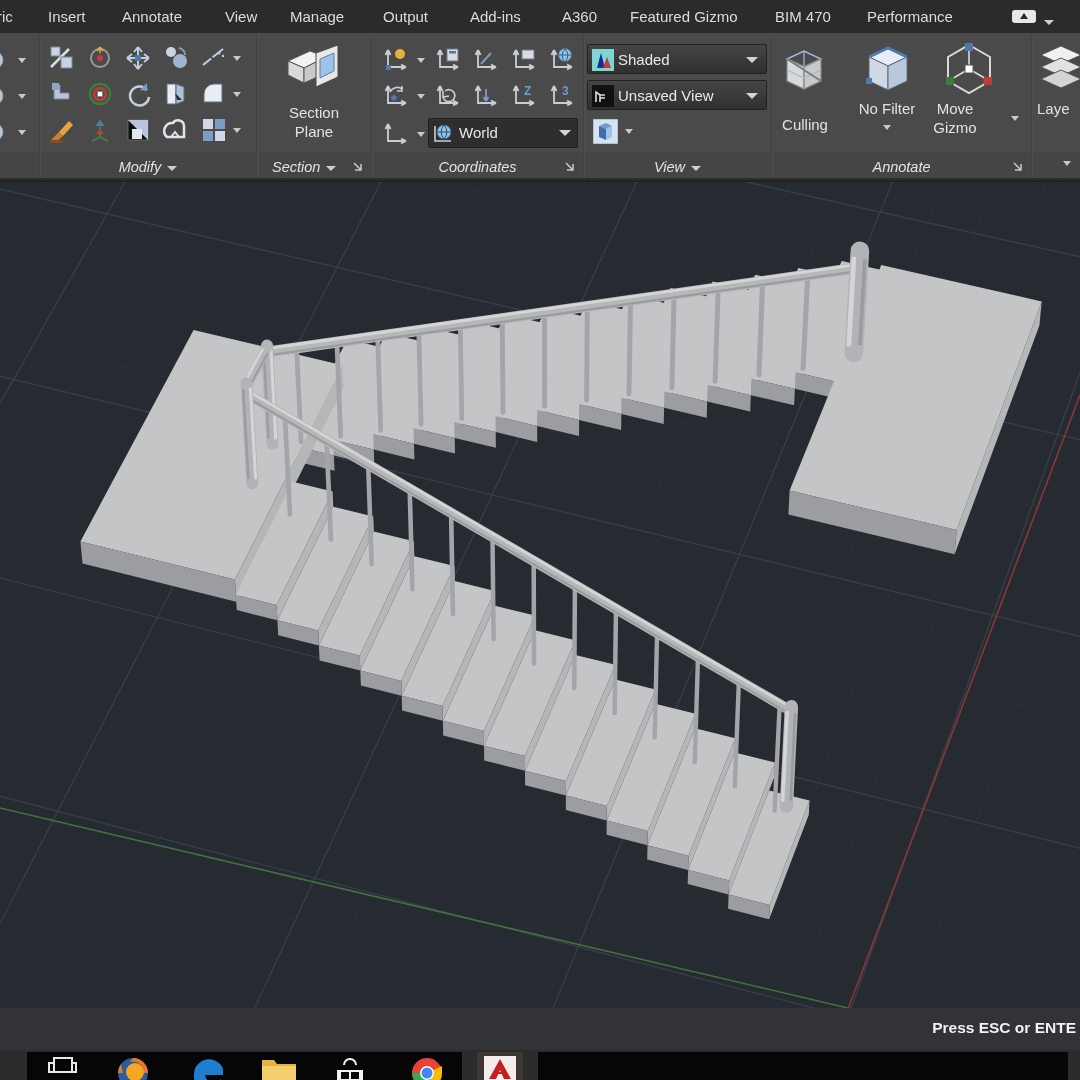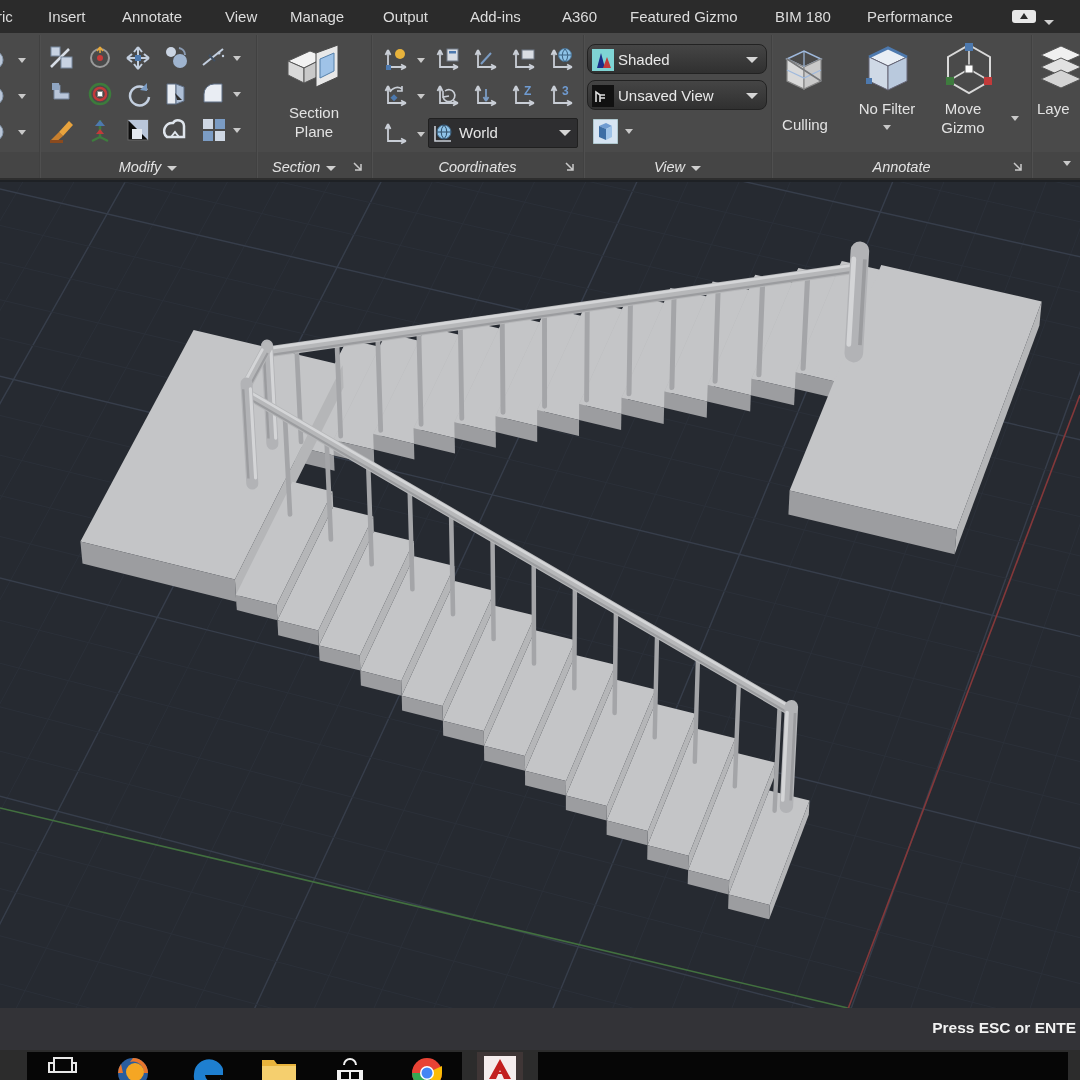--- a/index.html
+++ b/index.html
@@ -19,39 +19,39 @@
   border-right:5px solid transparent; border-top:5px solid #cfcfcf; margin-left:6px;
   vertical-align:middle; }
 .scaret { position:absolute; width:0; height:0; border-left:4px solid transparent;
   border-right:4px solid transparent; border-top:5px solid #c9c9c9; }
 .viewport { position:absolute; left:0; top:180px; width:1080px; height:828px; background:#262a31; }
 .cmdbar { position:absolute; left:0; top:1008px; width:1080px; height:42px; background:#333337; }
 .cmdbar .msg { position:absolute; right:4px; top:11px; color:#f2f2f2; font-size:15.5px; font-weight:bold; }
 .taskbar { position:absolute; left:0; top:1050px; width:1080px; height:30px; background:#2c2c2c; }
 .tblock { position:absolute; top:2px; height:28px; background:#060606; }
 .vdd { position:absolute; height:30px; background:linear-gradient(#454545,#303030);
-  border:1px solid #222; border-radius:8px; color:#e8e8e8; font-size:15px;padding-left:48px; }
+  border:1px solid #222; border-radius:2px; color:#e8e8e8; font-size:15px;padding-left:48px; }
 .vdd .txt { position:absolute; left:30px; top:6px; }
 .vdd .dc { position:absolute; right:8px; top:12px; width:0; height:0;
   border-left:6px solid transparent; border-right:6px solid transparent; border-top:6px solid #d5d5d5; }
 .biglabel { position:absolute; text-align:center; color:#e2e2e2; font-size:15px; line-height:19px; }
 </style></head><body>
 <div class="page">
 
 <div class="menubar">
   <span style="left:-3px">ric</span>
   <span style="left:48px">Insert</span>
   <span style="left:122px">Annotate</span>
   <span style="left:225px">View</span>
   <span style="left:290px">Manage</span>
   <span style="left:383px">Output</span>
   <span style="left:470px">Add-ins</span>
   <span style="left:562px">A360</span>
   <span style="left:630px">Featured Gizmo</span>
-  <span style="left:775px">BIM 180</span>
+  <span style="left:775px">BIM 470</span>
   <span style="left:867px">Performance</span>
   <svg style="position:absolute;left:1012px;top:8px" width="26" height="16">
     <rect x="0" y="2" width="24" height="13" rx="3" fill="#e8e8e8"></rect>
     <path d="M8 11 L12 5 L16 11 Z" fill="#2b2b2b"></path>
   </svg>
   <span style="left:1044px;top:12px">
         <span class="caret" style="margin-left:0"></span>
       </span>
 </div>
 
@@ -284,21 +284,21 @@
 <div class="biglabel" style="left:72px;width:84px;top:66px">No Filter</div>
 <div class="scaret" style="left:110px;top:92px"></div>
 <svg style="position:absolute;left:168px;top:8px" width="56" height="54">
 <path d="M28 4 L49 16 L49 40 L28 52 L7 40 L7 16 Z" fill="none" stroke="#d9d9d9" stroke-width="2"></path>
 <path d="M28 28 L28 6 M28 28 L9 39 M28 28 L47 39" stroke="#d9d9d9" stroke-width="1.6"></path>
 <rect x="24" y="24" width="8" height="8" fill="#fff" stroke="#555"></rect>
 <rect x="24" y="2" width="8" height="8" fill="#4d79ae"></rect>
 <rect x="5" y="36" width="8" height="8" fill="#3e7c3e"></rect>
 <rect x="43" y="36" width="8" height="8" fill="#c23a3a"></rect>
 </svg>
-<div class="biglabel" style="left:148px;width:84px;top:66px">Move<br>Gizmo</div>
+<div class="biglabel" style="left:140px;width:84px;top:66px">Move<br>Gizmo</div>
 <div class="scaret" style="left:238px;top:83px"></div>
 <div class="plabel">Annotate</div>
 <svg style="position:absolute;right:6px;bottom:7px" width="12" height="12">
           <path d="M2 2 L9 9 M9 3 L9 9 L3 9" stroke="#c9c9c9" stroke-width="1.5" fill="none"></path>
         </svg>
 </div>
 <div class="sep" style="left:1031px"></div>
 <div class="panel" style="left:1033px;width:47px">
 <svg style="position:absolute;left:6px;top:8px" width="50" height="52">
 <path d="M2 14 L22 5 L42 14 L22 23 Z" fill="#f0f0f0" stroke="#555"></path>

